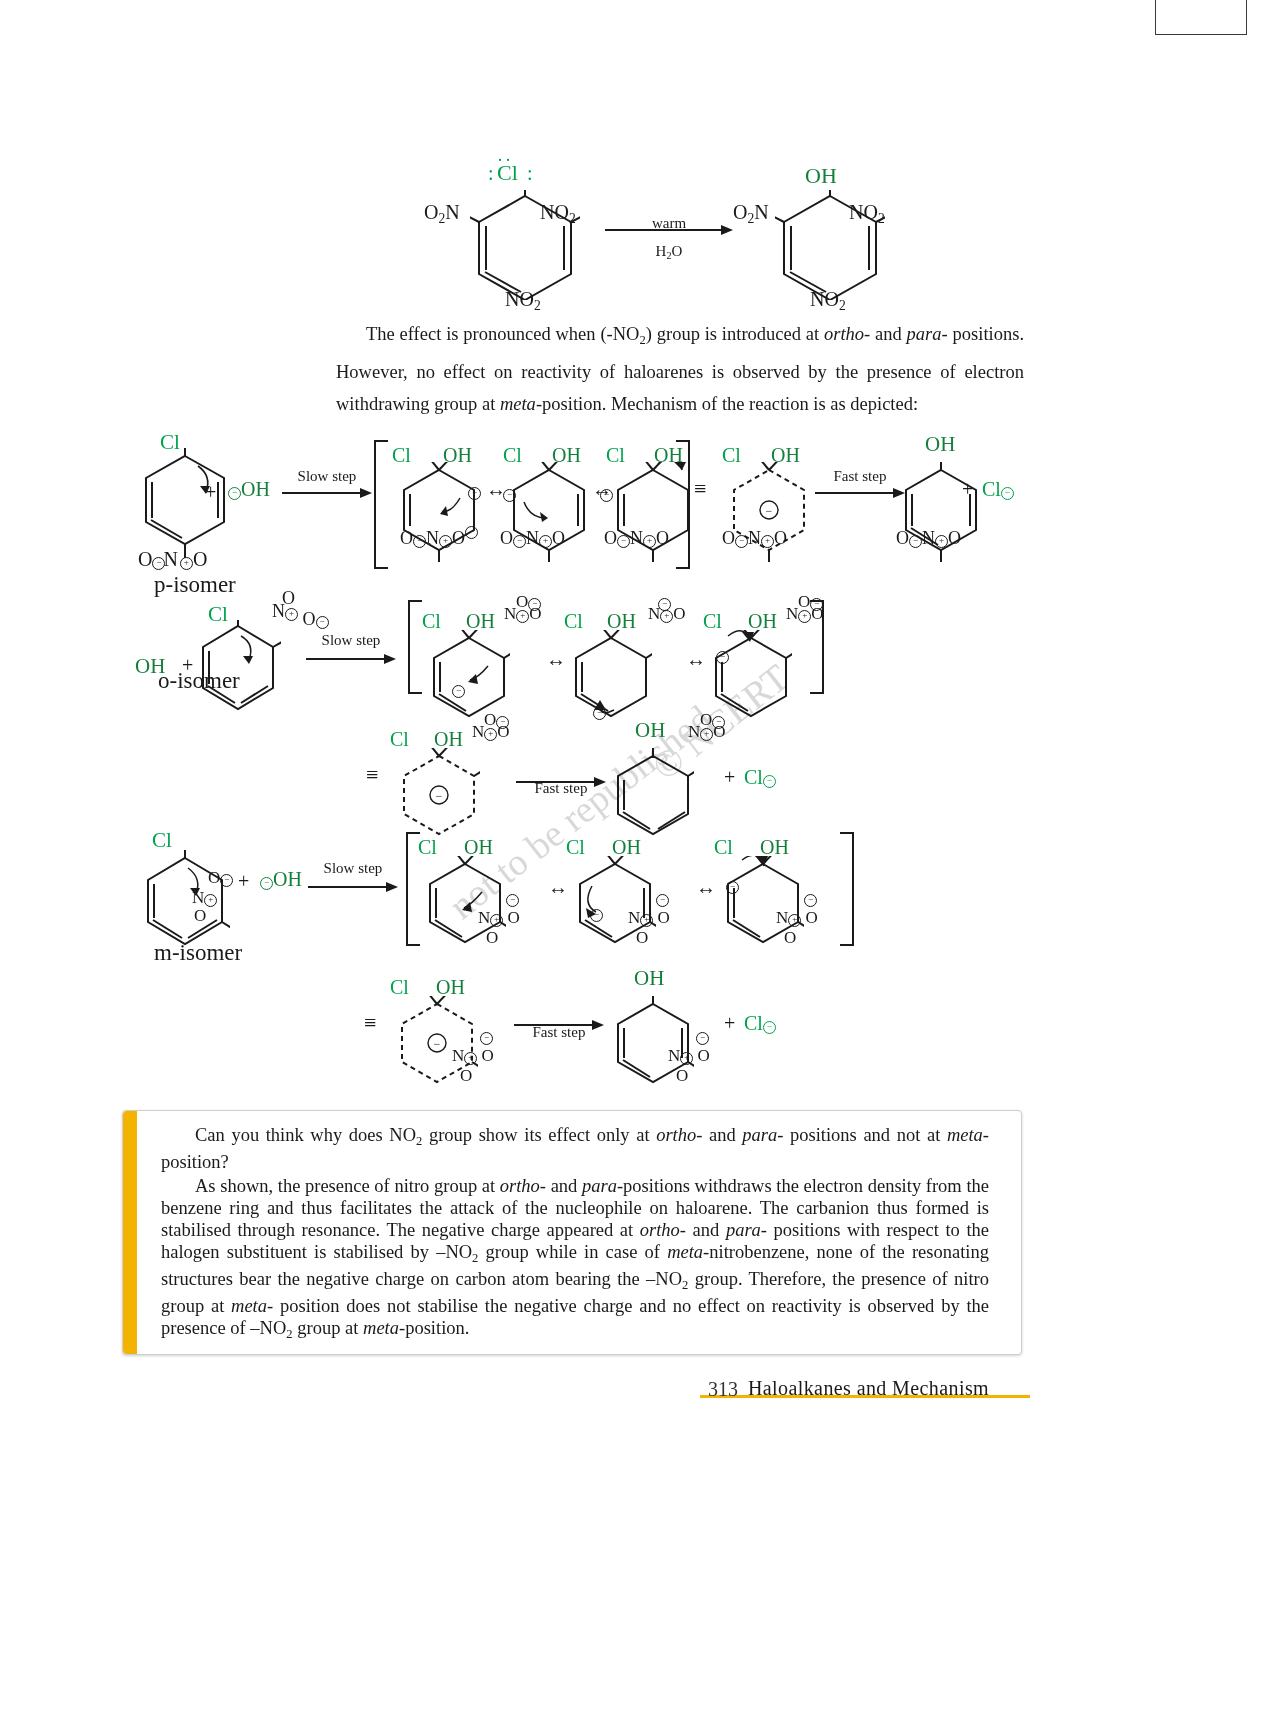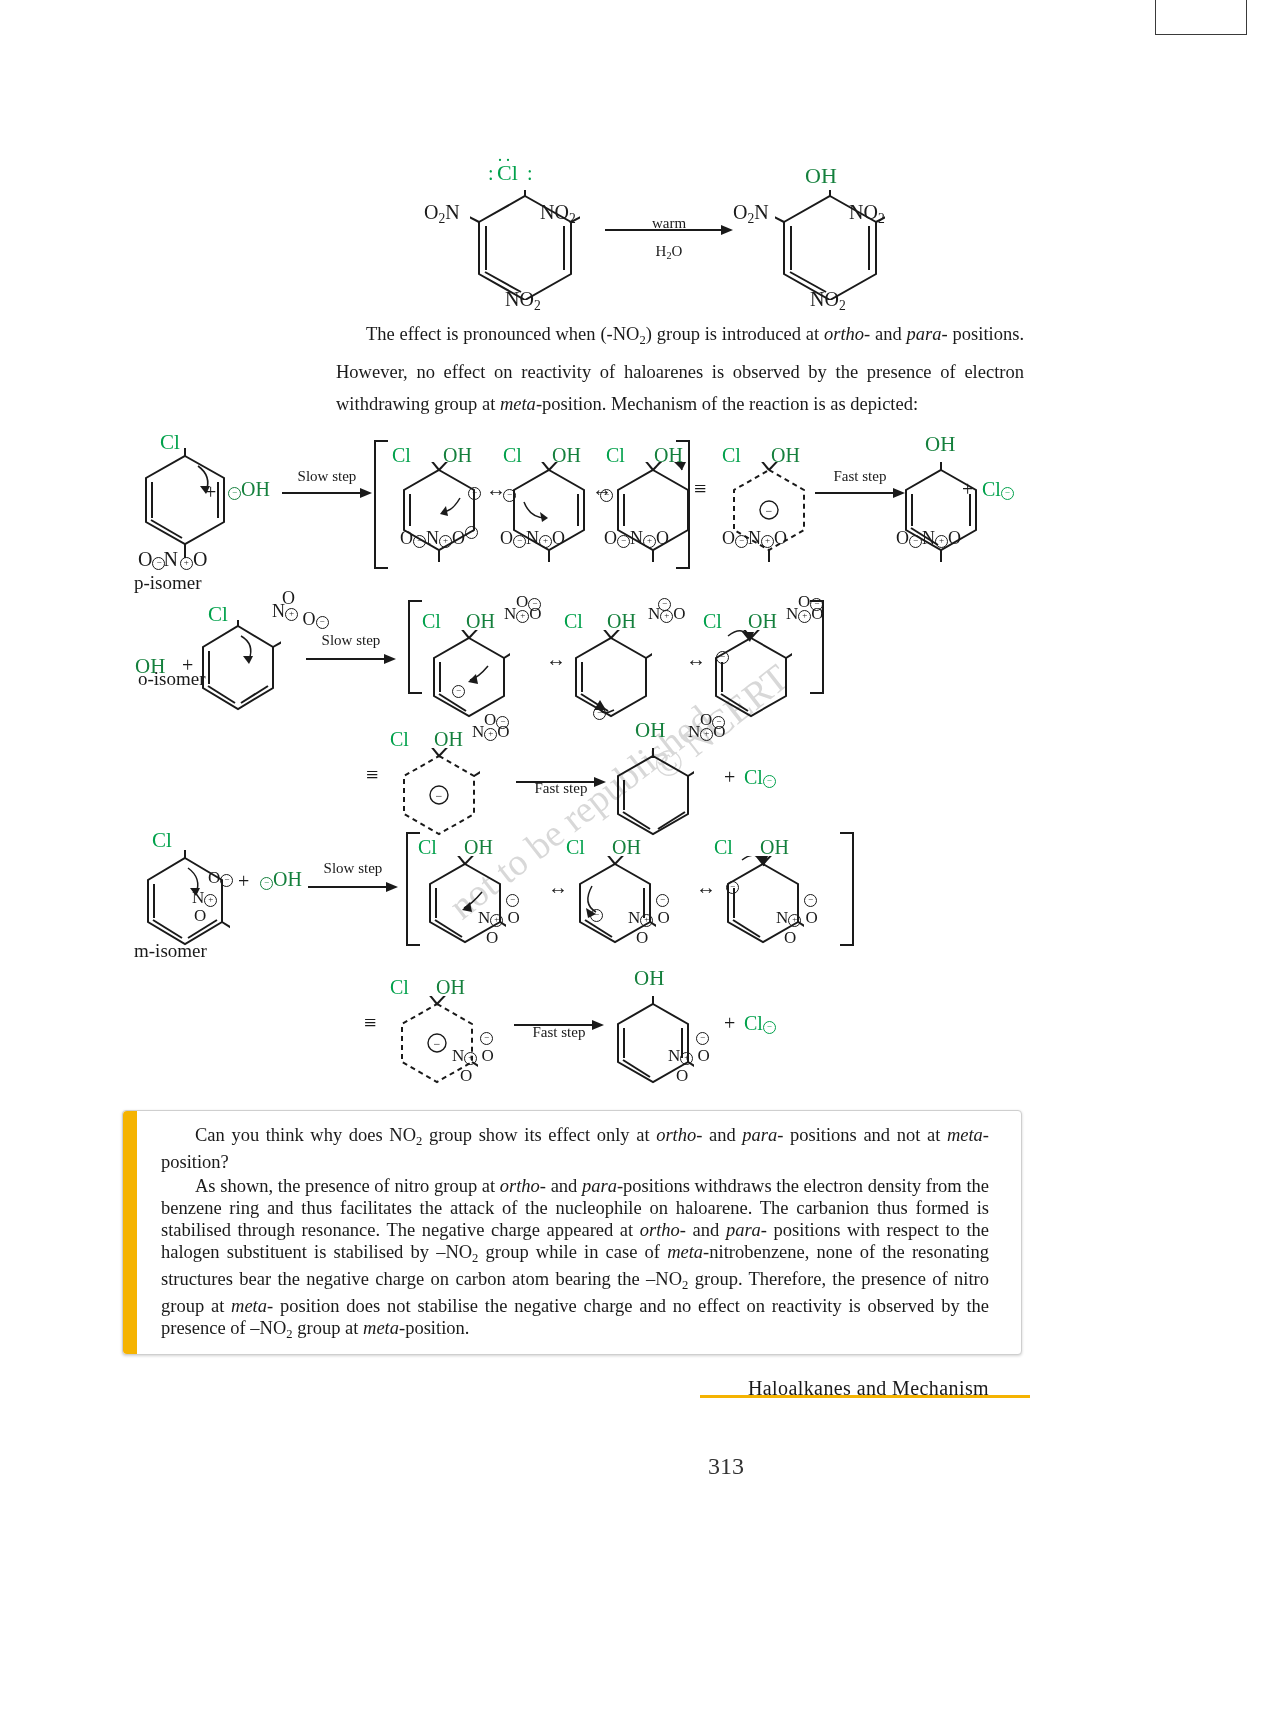--- a/index.html
+++ b/index.html
@@ -38,21 +38,21 @@
   .para{
     position:absolute;
     font-size:18.5px;
     line-height:32px;
     text-align:justify;
     color:#1a1a1a;
   }
   .para i{font-style:italic;}
 
   
-  .isolabel{position:absolute;font-size:19px;}
+  .isolabel{position:absolute;font-size:23px;margin-left:20px;}
 
   
   .brk{position:absolute;border:2px solid #1a1a1a;}
   .brk.l{border-right:none;}
   .brk.r{border-left:none;}
 
   
   .watermark{
     position:absolute;
     color:#d8d8d8;
@@ -80,21 +80,21 @@
     position:absolute;left:38px;top:14px;width:828px;
     font-size:18.5px;line-height:21.8px;text-align:justify;
   }
   .qbox .qtext p{margin:0 0 2px 0;text-indent:34px;}
 
   
   .foot-rule{
     position:absolute;left:700px;top:1395px;width:330px;height:3px;background:#f5b301;
   }
   .foot-num{
-    position:absolute;left:708px;top:1453px;font-size:24px;color:#333;
+    position:absolute;left:708px;top:1378px;font-size:20px;color:#333;
   }
   .foot-title{
     position:absolute;left:748px;top:1377px;font-size:20px;color:#1a1a1a;letter-spacing:.4px;
   }
   .year{
     position:absolute;left:0;right:0;top:1588px;text-align:center;font-size:15px;color:#222;
   }
 </style>
 </head>
 <body>

